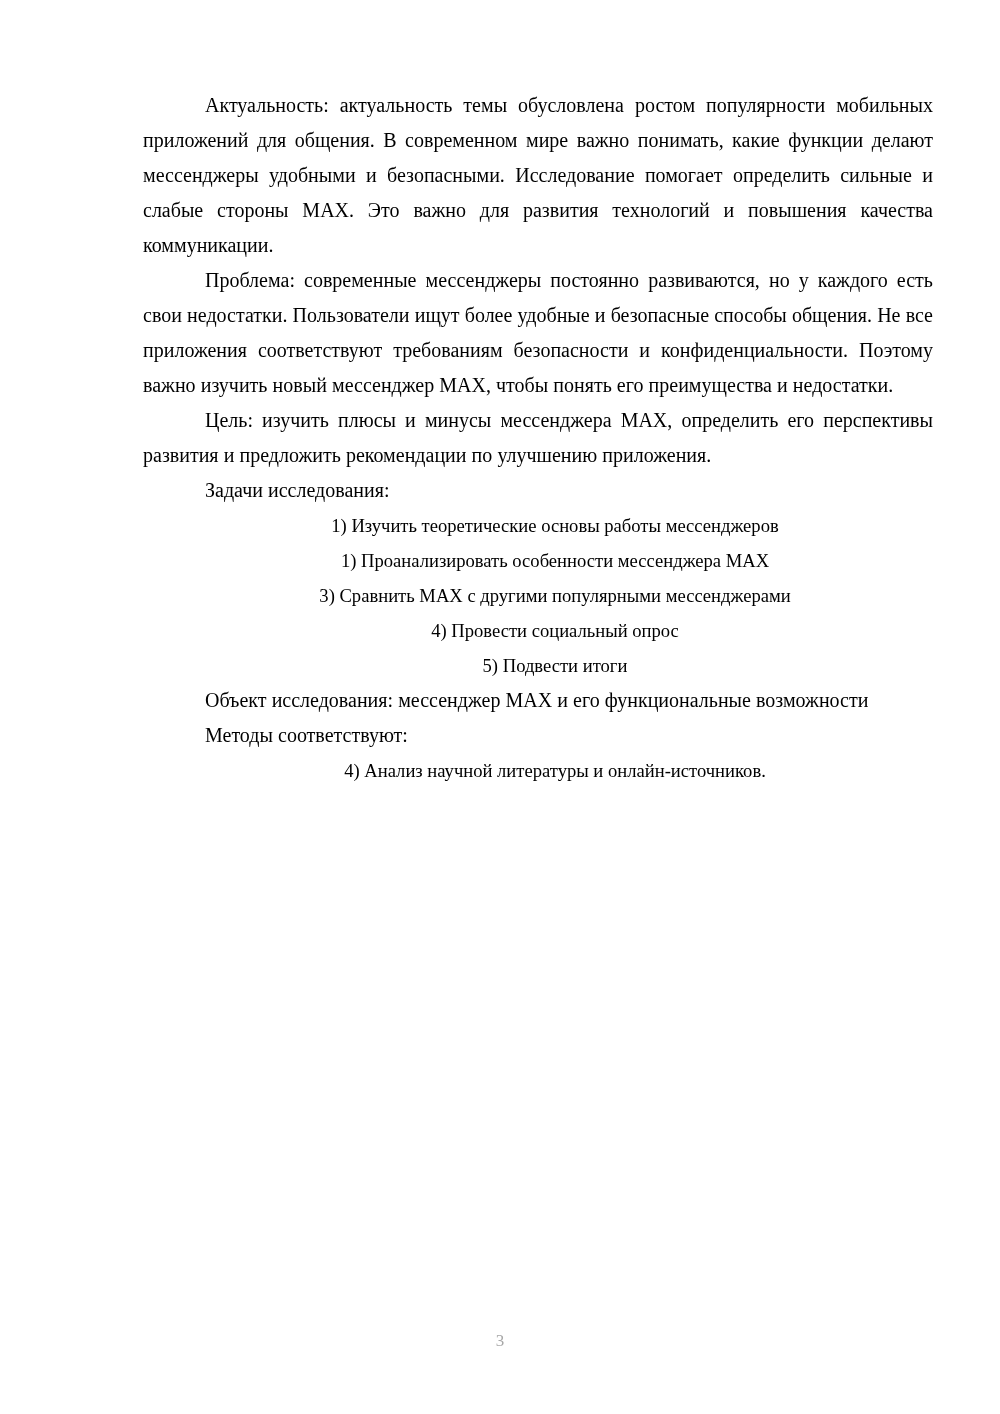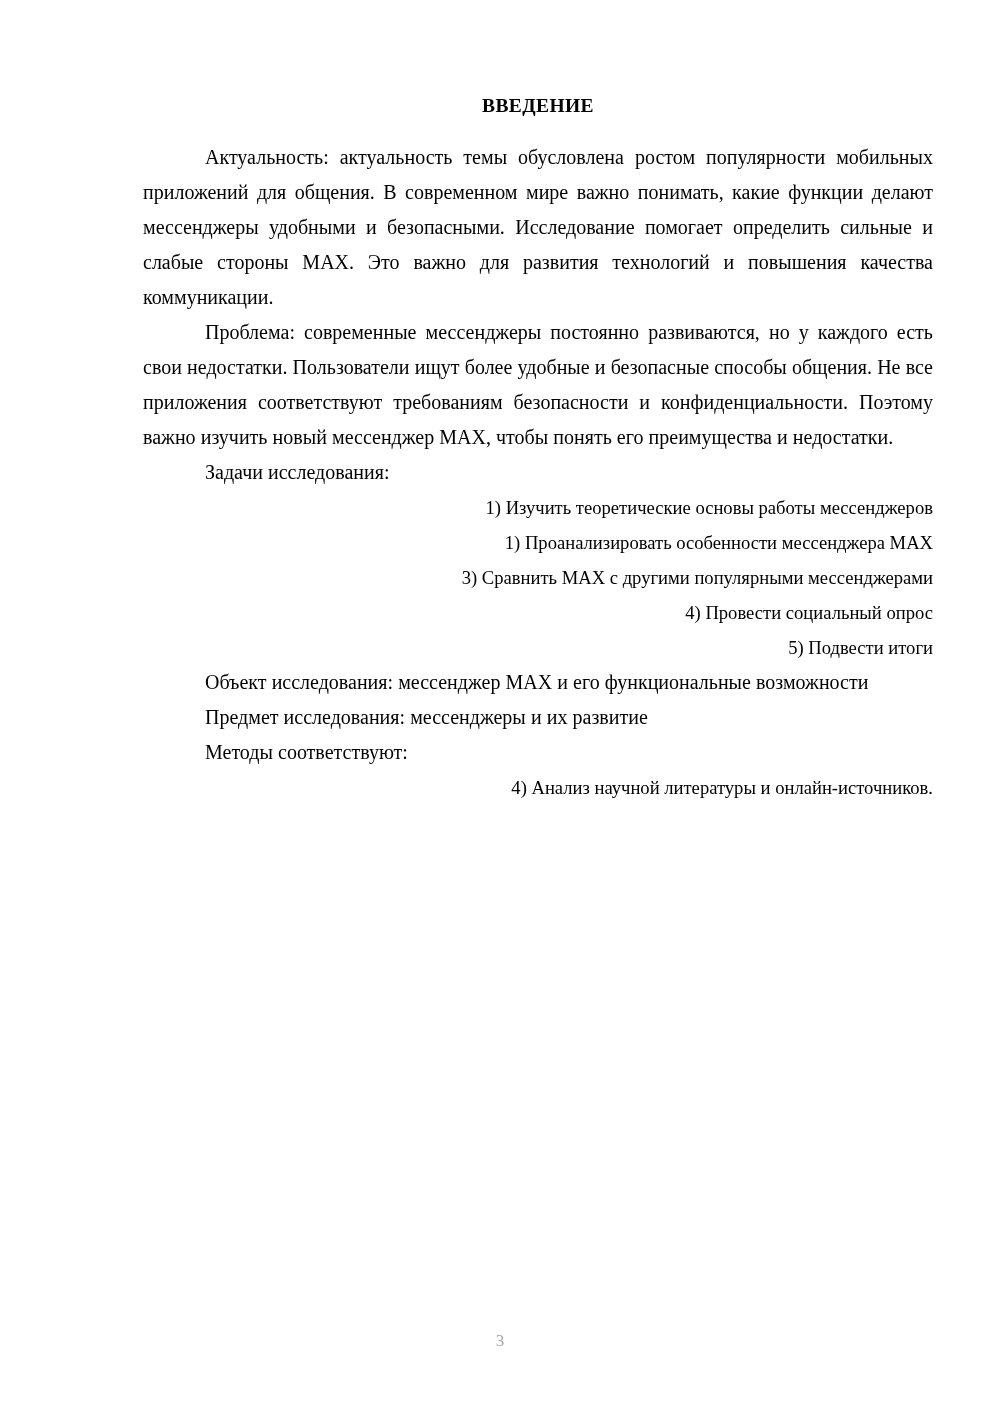--- a/index.html
+++ b/index.html
@@ -44,21 +44,21 @@
     margin: 0;
     hyphens: none;
     word-spacing: 0.1px;
   }
   .para.nojustify {
     text-align: right;
   }
   .list-item {
     font-size: 18.6px;
     line-height: 35px;
-    text-align: right;
+    text-align: center;
     margin: 0;
     padding-left: 34px;
     text-indent: 0;
   }
   .page-number {
     position: absolute;
     left: 0;
     right: 0;
     top: 1331px;
     text-align: center;
@@ -67,38 +67,37 @@
     color: #a8a8a8;
   }
 </style>
 </head>
 <body>
 
 <div class="page">
 
   <div class="content">
 
-    <h1 class="doc-title">ВВЕДЕНИЕ</h1>
 
     <p class="para">Актуальность: актуальность темы обусловлена ростом популярности мобильных приложений для общения. В современном мире важно понимать, какие функции делают мессенджеры удобными и безопасными. Исследование помогает определить сильные и слабые стороны MAX. Это важно для развития технологий и повышения качества коммуникации.</p>
 
     <p class="para">Проблема: современные мессенджеры постоянно развиваются, но у каждого есть свои недостатки. Пользователи ищут более удобные и безопасные способы общения. Не все приложения соответствуют требованиям безопасности и конфиденциальности. Поэтому важно изучить новый мессенджер MAX, чтобы понять его преимущества и недостатки.</p>
 
+    <p class="para">Цель: изучить плюсы и минусы мессенджера MAX, определить его перспективы развития и предложить рекомендации по улучшению приложения.</p>
 
     <p class="para nojustify">Задачи исследования:</p>
 
     <p class="list-item">1) Изучить теоретические основы работы мессенджеров</p>
     <p class="list-item">1) Проанализировать особенности мессенджера MAX</p>
     <p class="list-item">3) Сравнить MAX с другими популярными мессенджерами</p>
     <p class="list-item">4) Провести социальный опрос</p>
     <p class="list-item">5) Подвести итоги</p>
 
     <p class="para">Объект исследования: мессенджер MAX и его функциональные возможности</p>
 
-    <p class="para nojustify">Предмет исследования: мессенджеры и их развитие</p>
 
 
     <p class="para nojustify">Методы соответствуют:</p>
 
     <p class="list-item">4) Анализ научной литературы и онлайн-источников.</p>
 
   </div>
 
   <div class="page-number">3</div>
 

